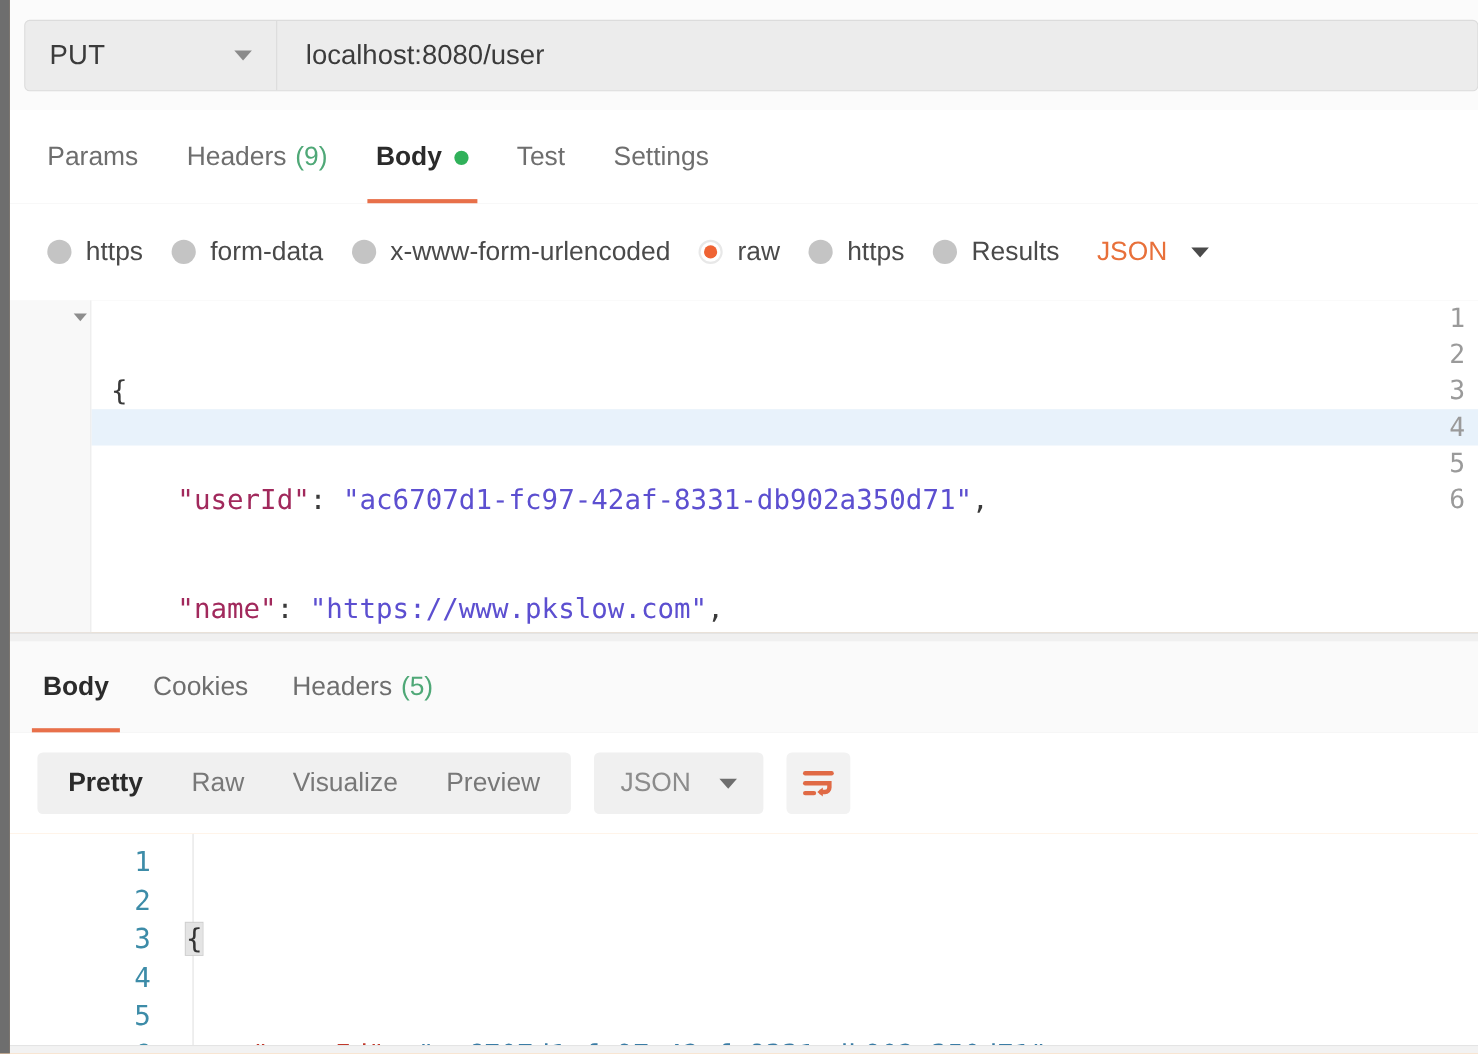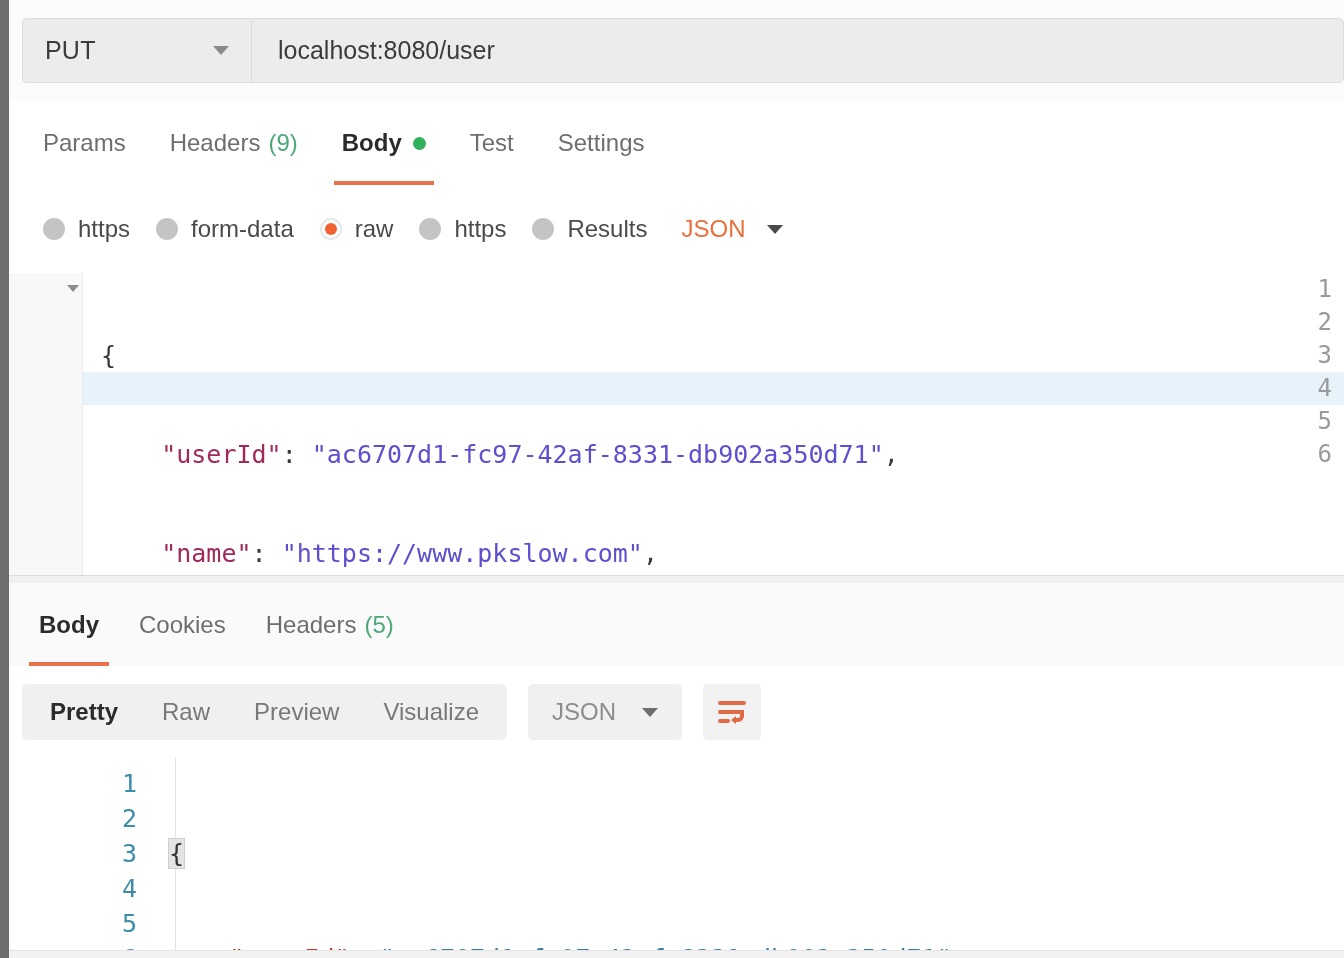--- a/index.html
+++ b/index.html
@@ -247,21 +247,21 @@
   }
 
   
   .resp-toolbar {
     position: absolute; left: 9px; top: 666px;
     width: 1335px; height: 92px;
     background: #ffffff;
     display: flex; align-items: center;
   }
   .seg-group {
-    margin-left: 13px;
+    margin-left: 25px;
     height: 56px;
     background: #f0f0f0;
     border-radius: 5px;
     display: flex; align-items: center;
     padding: 0 6px;
     text-align: center;
   }
   .seg-btn {
     height: 46px;
     display: flex; align-items: center;
@@ -381,20 +381,24 @@
   </div>
 
   <div class="bodytype-row">
     <div class="radio-opt">
       <span class="radio-dot"></span>
       <span class="radio-label">https</span>
     </div>
     <div class="radio-opt">
       <span class="radio-dot"></span>
       <span class="radio-label">form-data</span>
+    </div>
+    <div class="radio-opt">
+      <span class="radio-dot"></span>
+      <span class="radio-label">x-www-form-urlencoded</span>
     </div>
     <div class="radio-opt selected">
       <span class="radio-dot"></span>
       <span class="radio-label">raw</span>
     </div>
     <div class="radio-opt">
       <span class="radio-dot"></span>
       <span class="radio-label">https</span>
     </div>
     <div class="radio-opt">
@@ -448,24 +452,24 @@
 
   <div class="resp-toolbar">
     <div class="seg-group">
       <div class="seg-btn active">
         <span>Pretty</span>
       </div>
       <div class="seg-btn">
         <span>Raw</span>
       </div>
       <div class="seg-btn">
-        <span>Preview</span>
+        <span>Visualize</span>
       </div>
       <div class="seg-btn">
-        <span>Visualize</span>
+        <span>Preview</span>
       </div>
     </div>
     <div class="fmt-select">
       <span class="flabel">JSON</span>
       <span class="caret-gray"></span>
     </div>
     <div class="wrap-btn">
       <svg width="34" height="30" viewBox="0 0 34 30">
         <rect x="3" y="4" width="28" height="4" rx="2" fill="#e06a45"></rect>
         <rect x="3" y="13" width="24" height="4" rx="2" fill="#e06a45"></rect>

